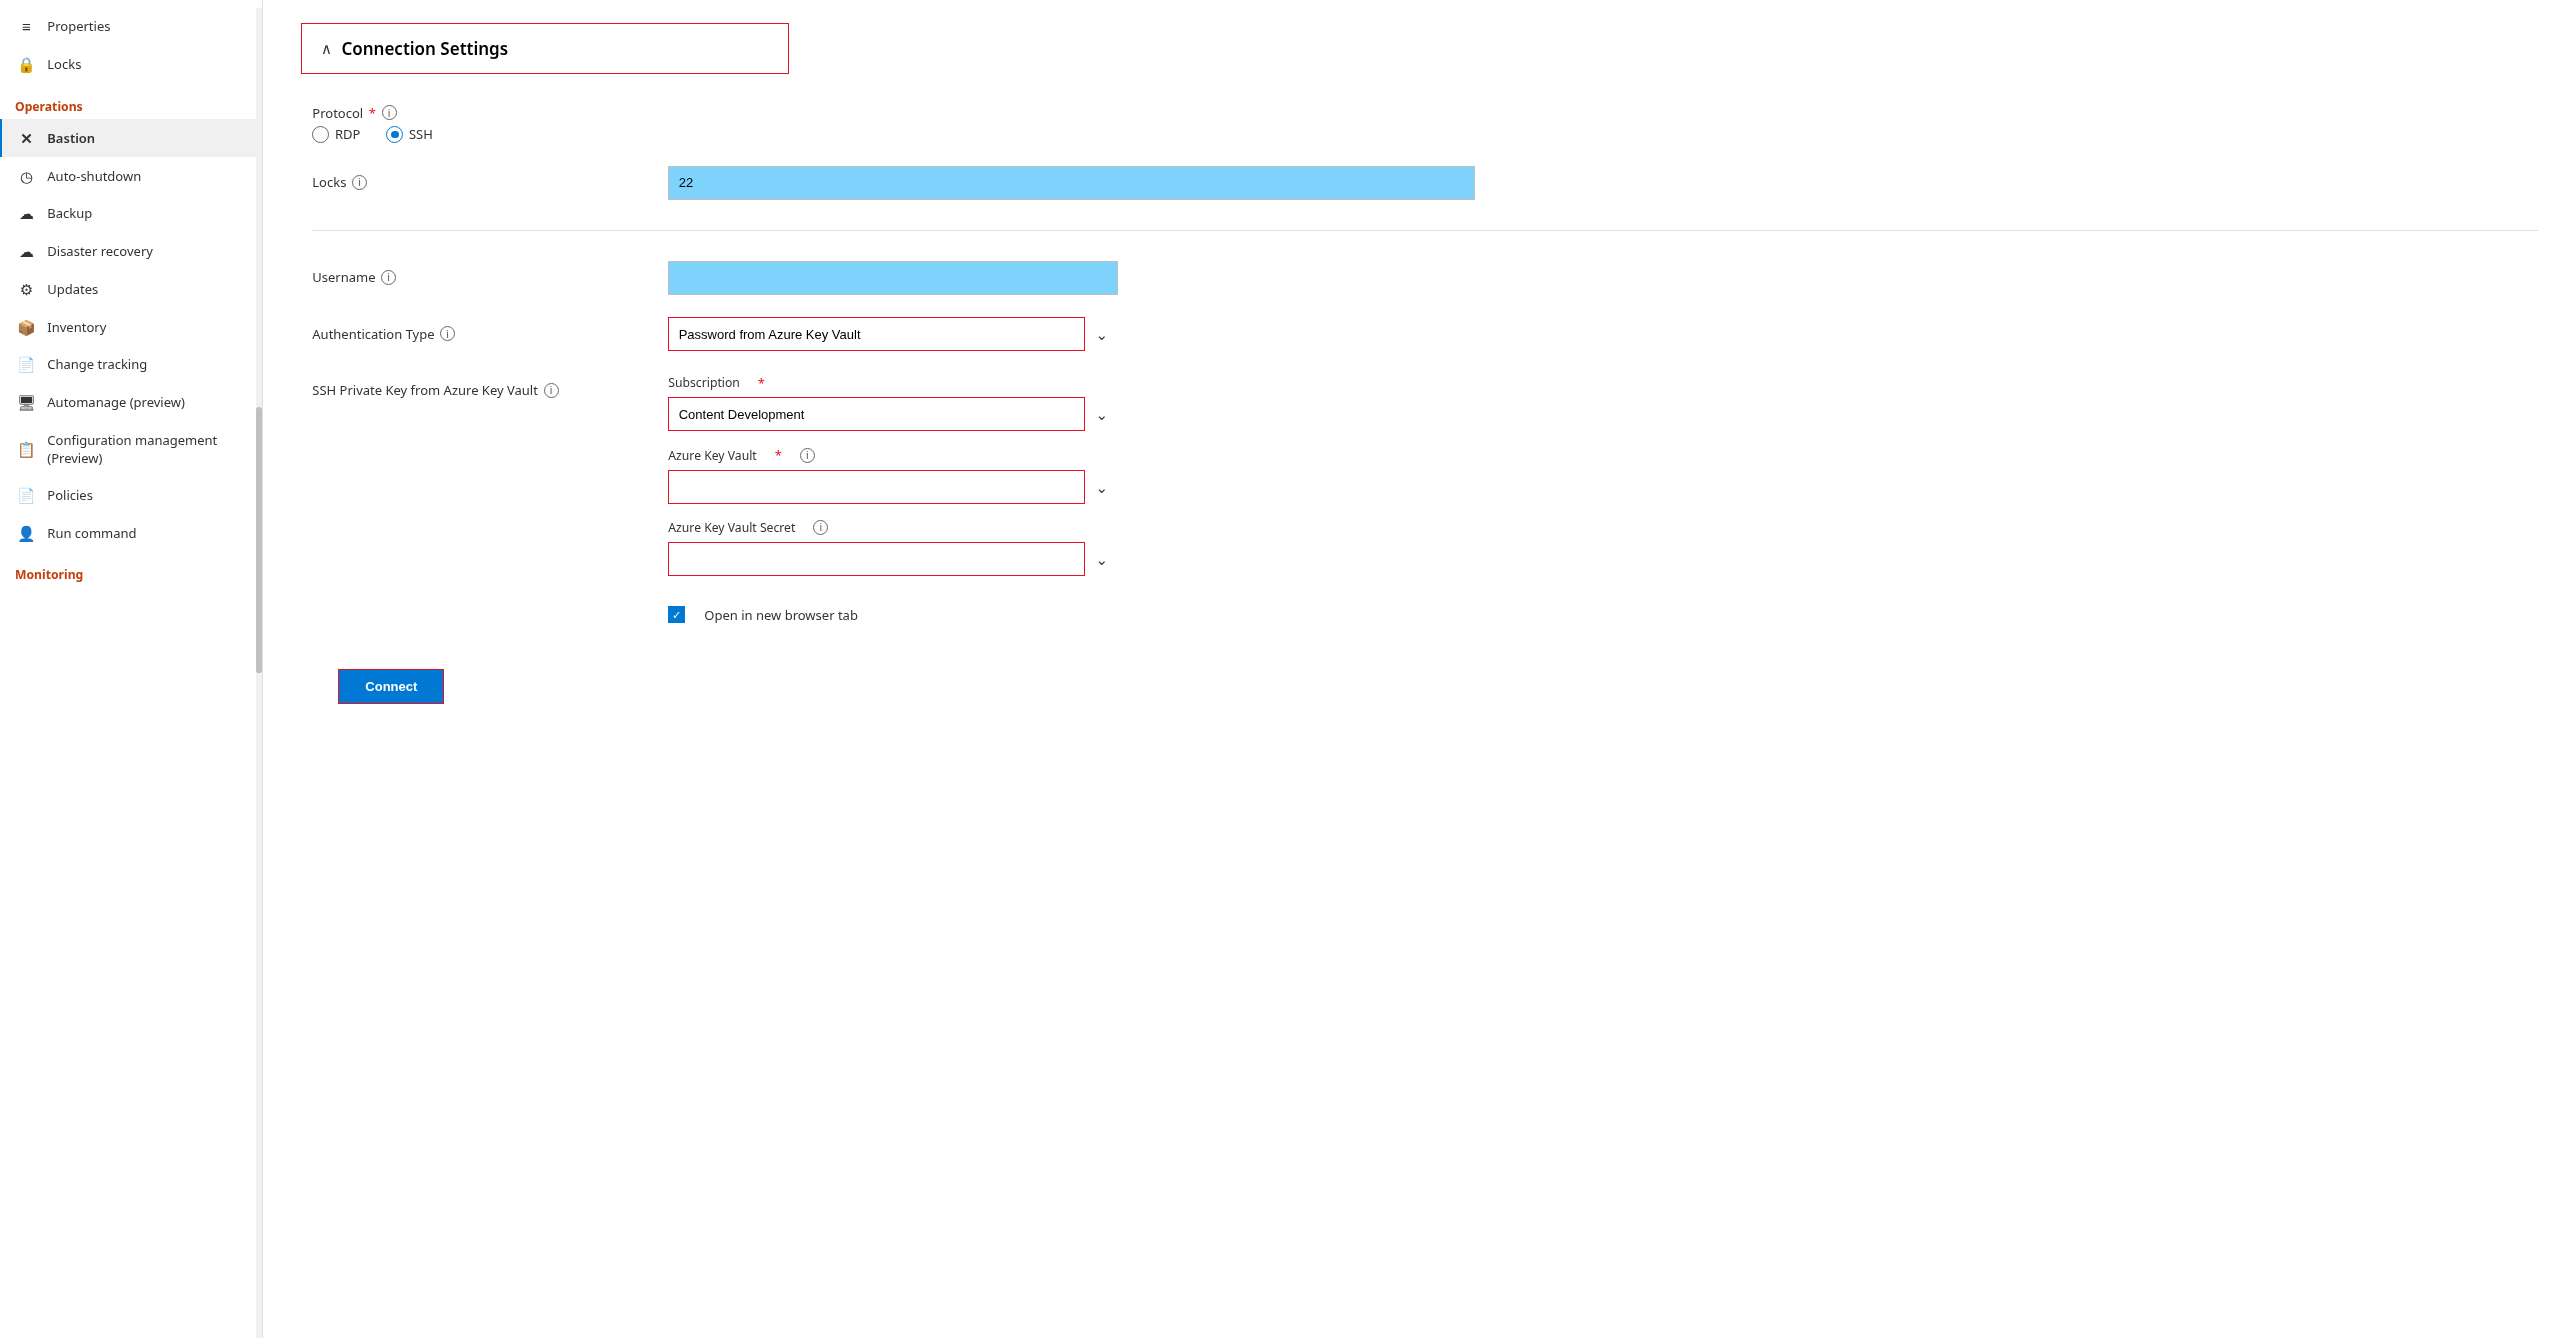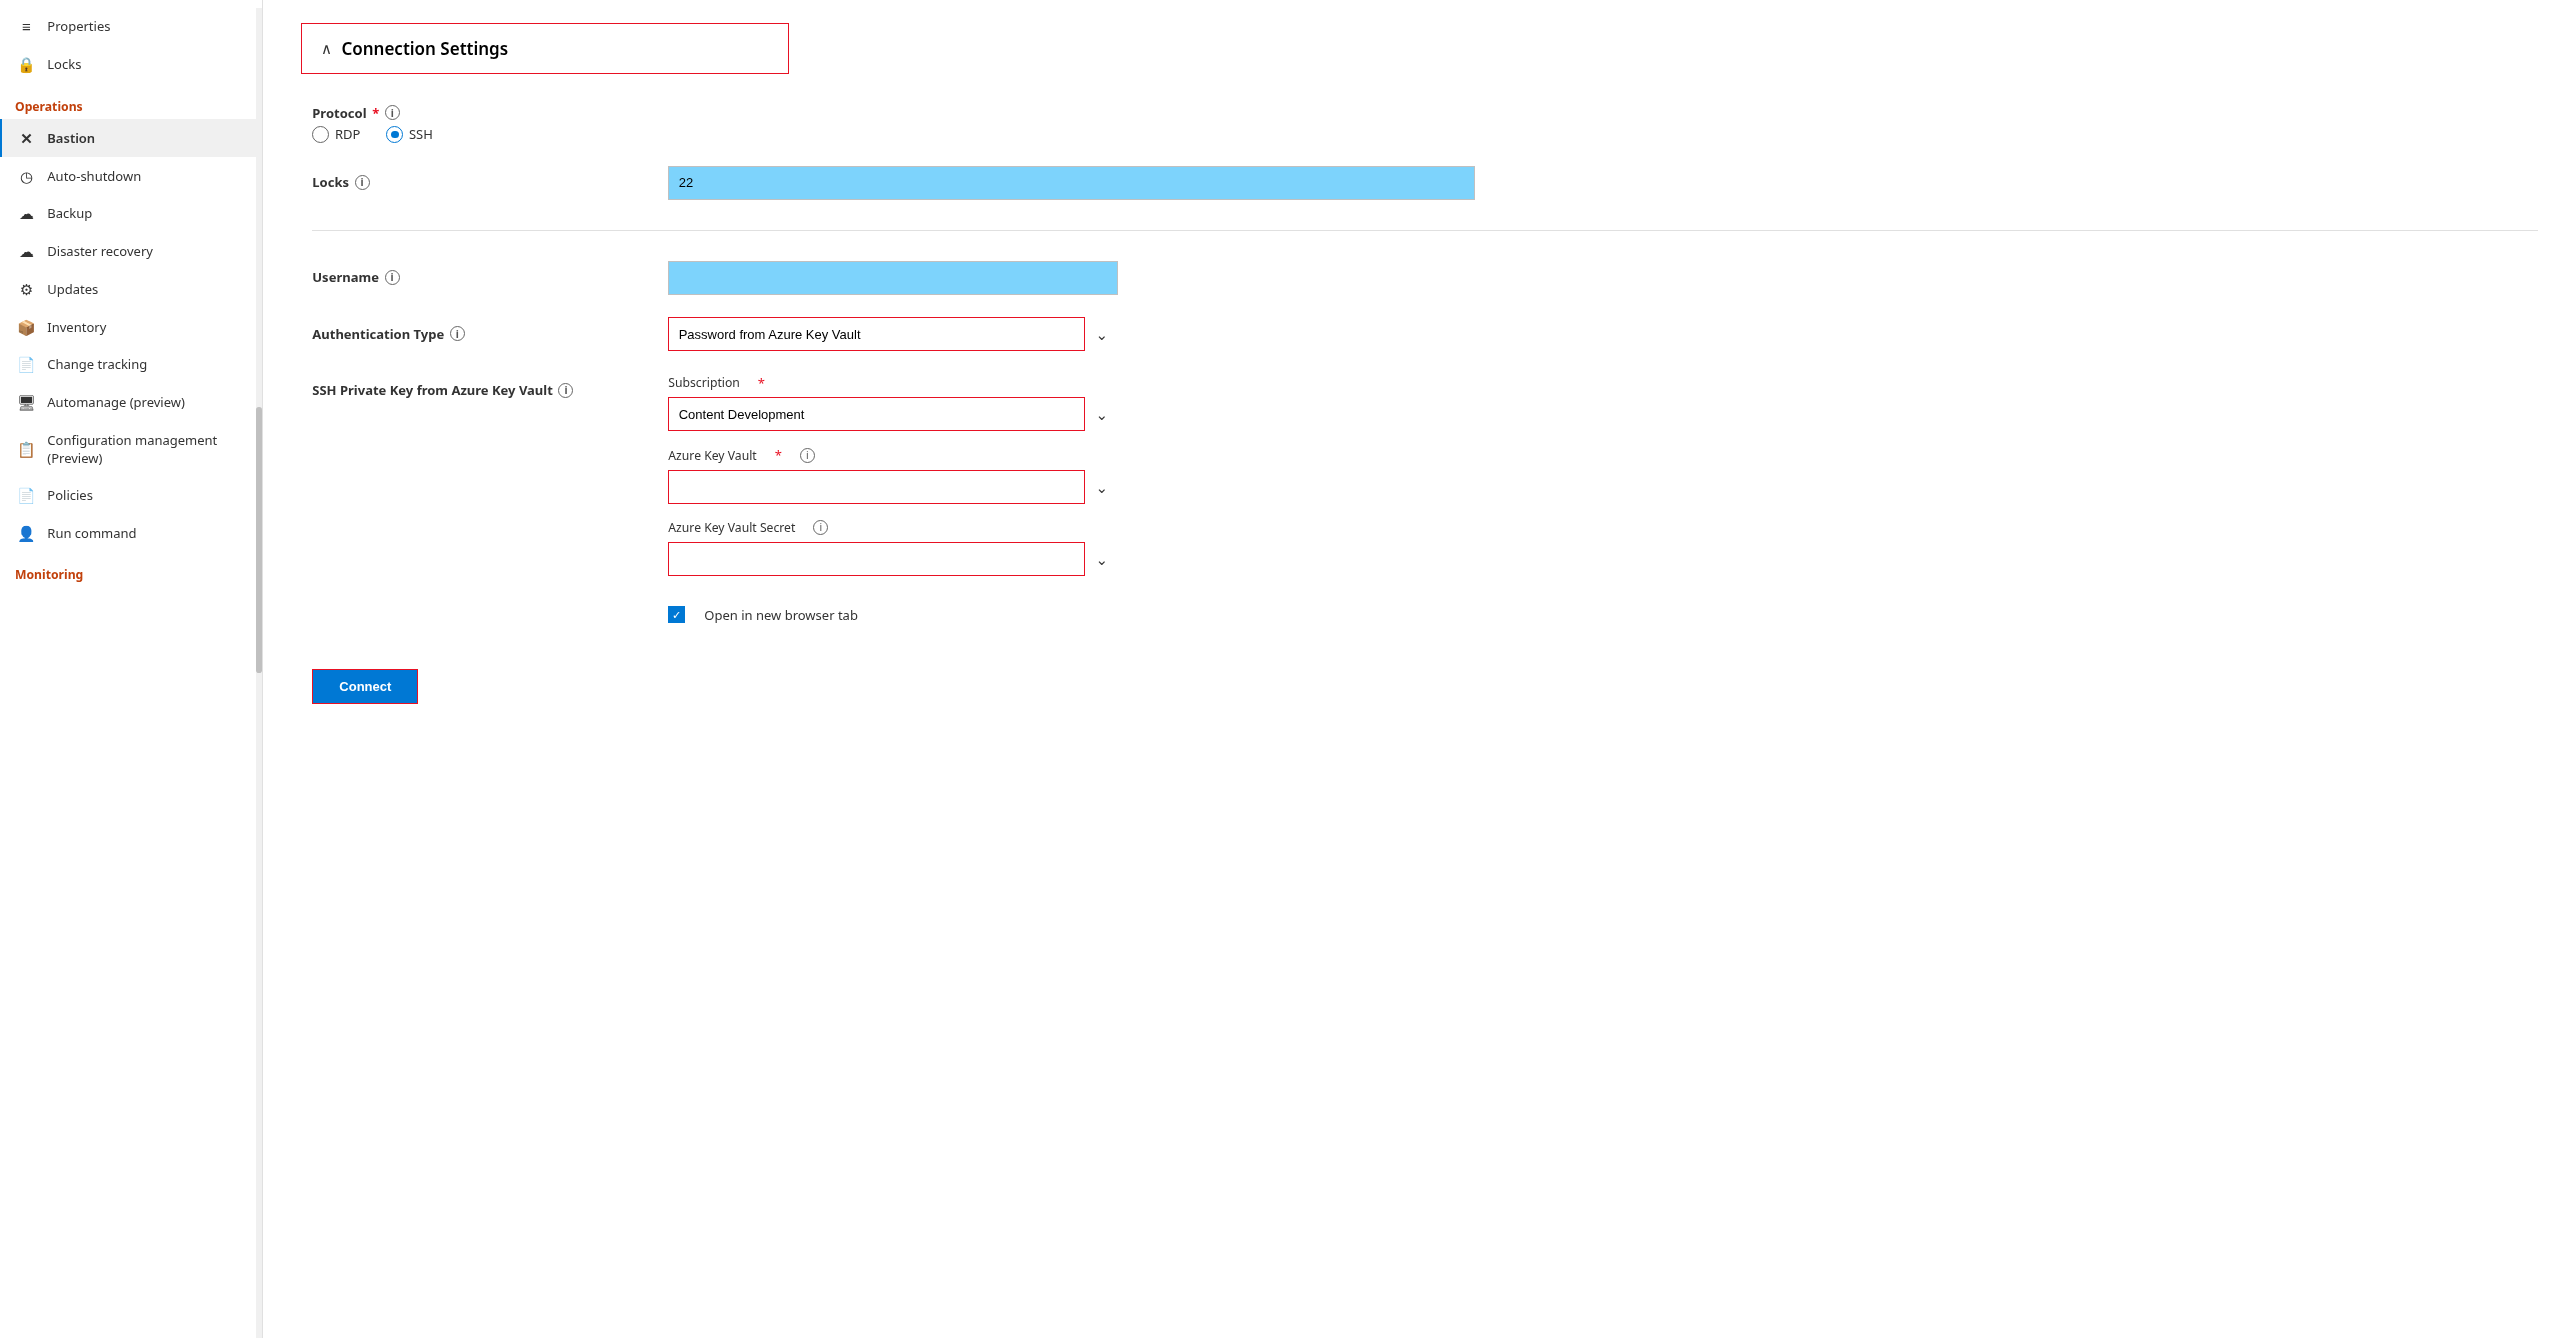--- a/index.html
+++ b/index.html
@@ -118,21 +118,20 @@
       flex-direction: column;
       gap: 22.5px;
       padding-left: 11.3px;
     }
     .form-label {
       font-size: 13px;
       color: #333;
       display: flex;
       align-items: center;
       gap: 5.6px;
-      font-weight: bold;
     }
     .required-star {
       color: #e81123;
       font-size: 13px;
     }
     .info-icon {
       display: inline-flex;
       align-items: center;
       justify-content: center;
       width: 15px;
@@ -240,20 +239,21 @@
     .connect-btn {
       background: #0078d4;
       color: #fff;
       border: 1.9px solid #e81123;
       padding: 9.4px 26px;
       font-size: 13px;
       font-weight: 600;
       cursor: pointer;
       display: inline-block;
       margin-top: 7.5px;
+      margin-left: 26px;
     }
 
     
     .checkbox-row {
       display: flex;
       align-items: center;
       gap: 19px;
       margin-top: 15px;
     }
     .checkbox-box {

